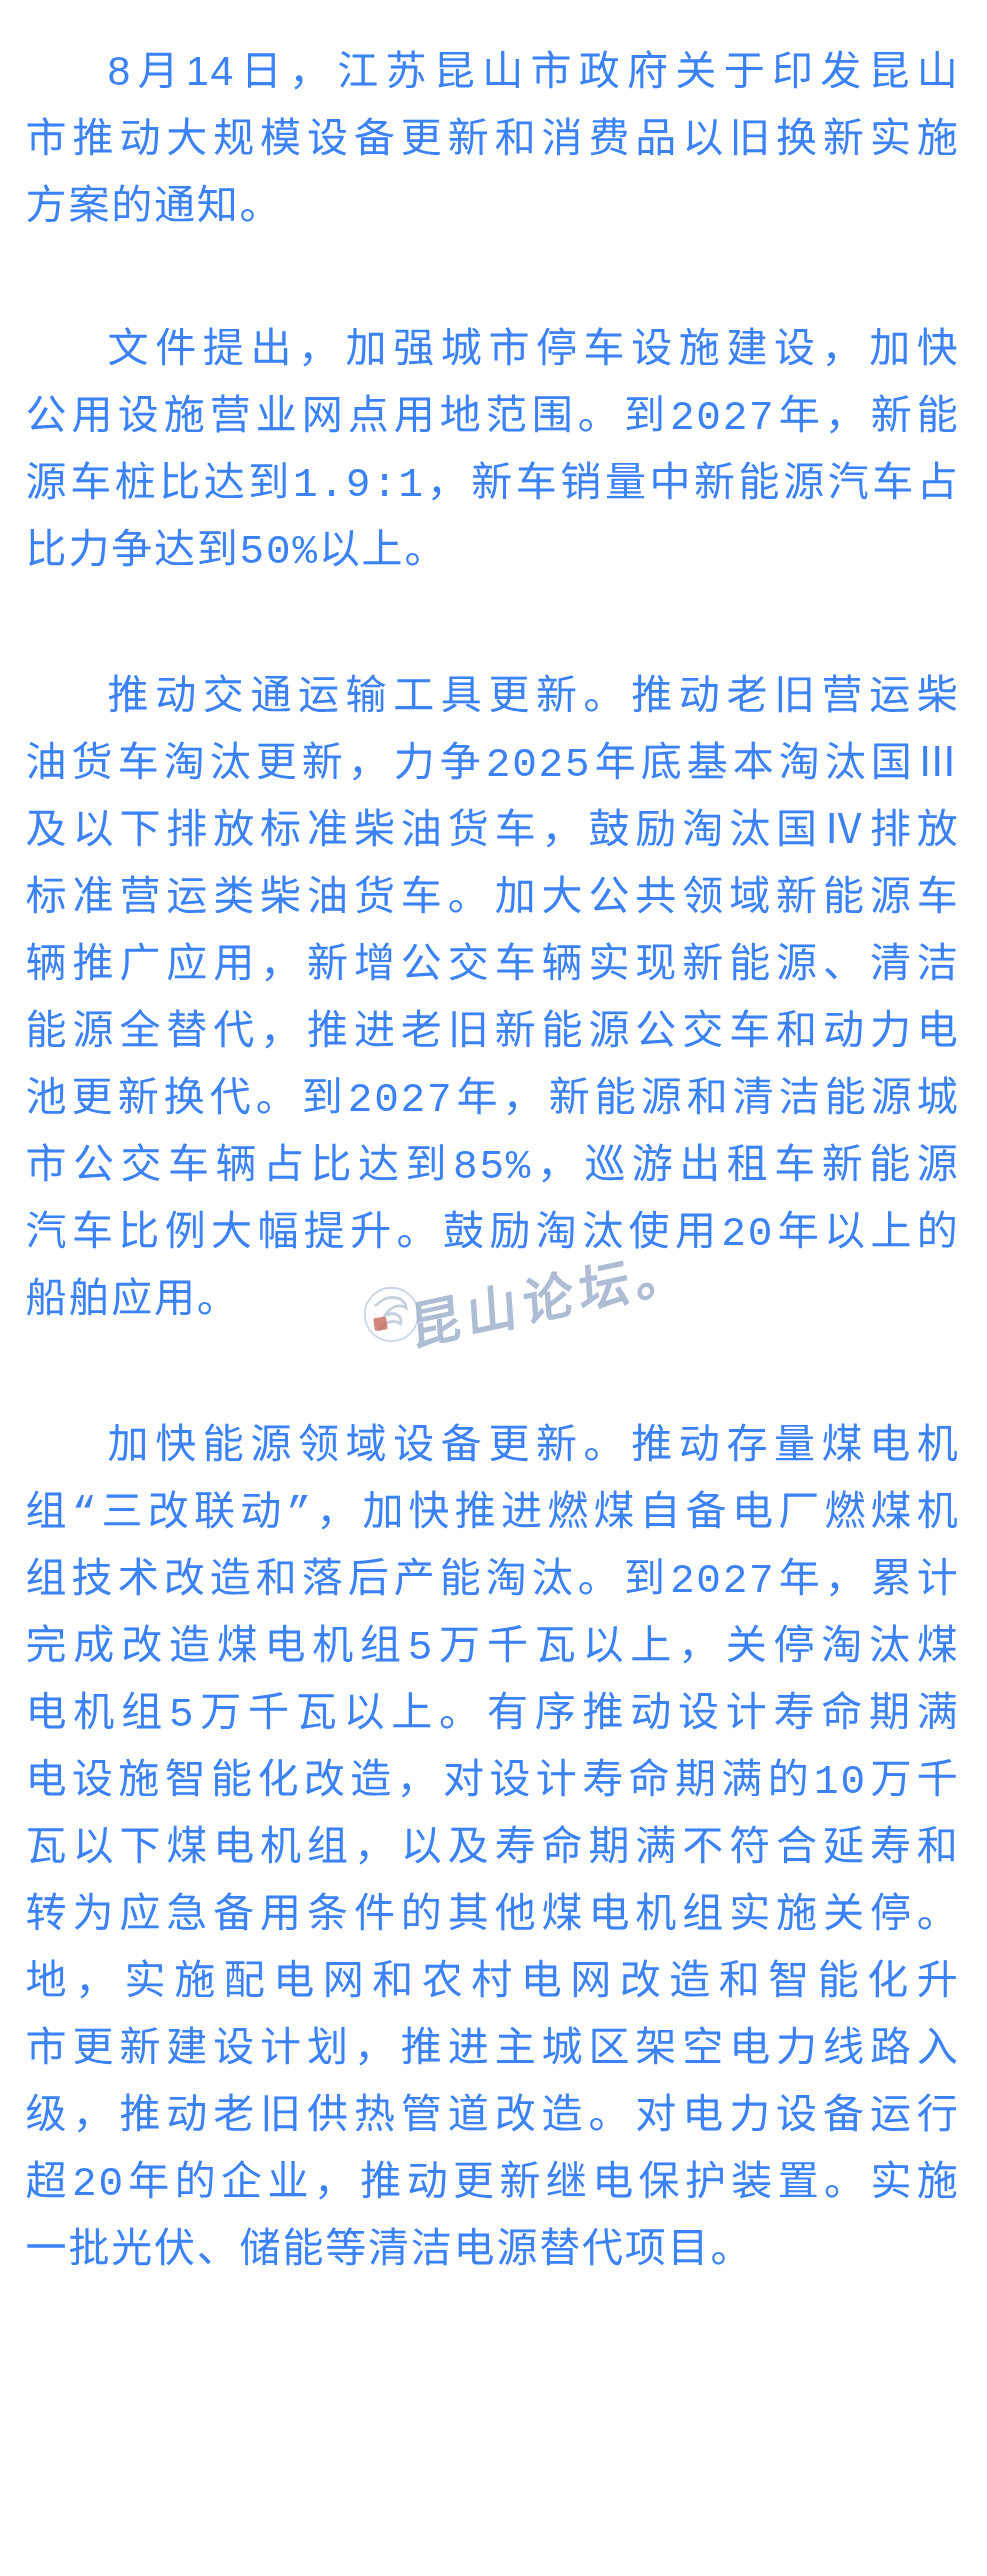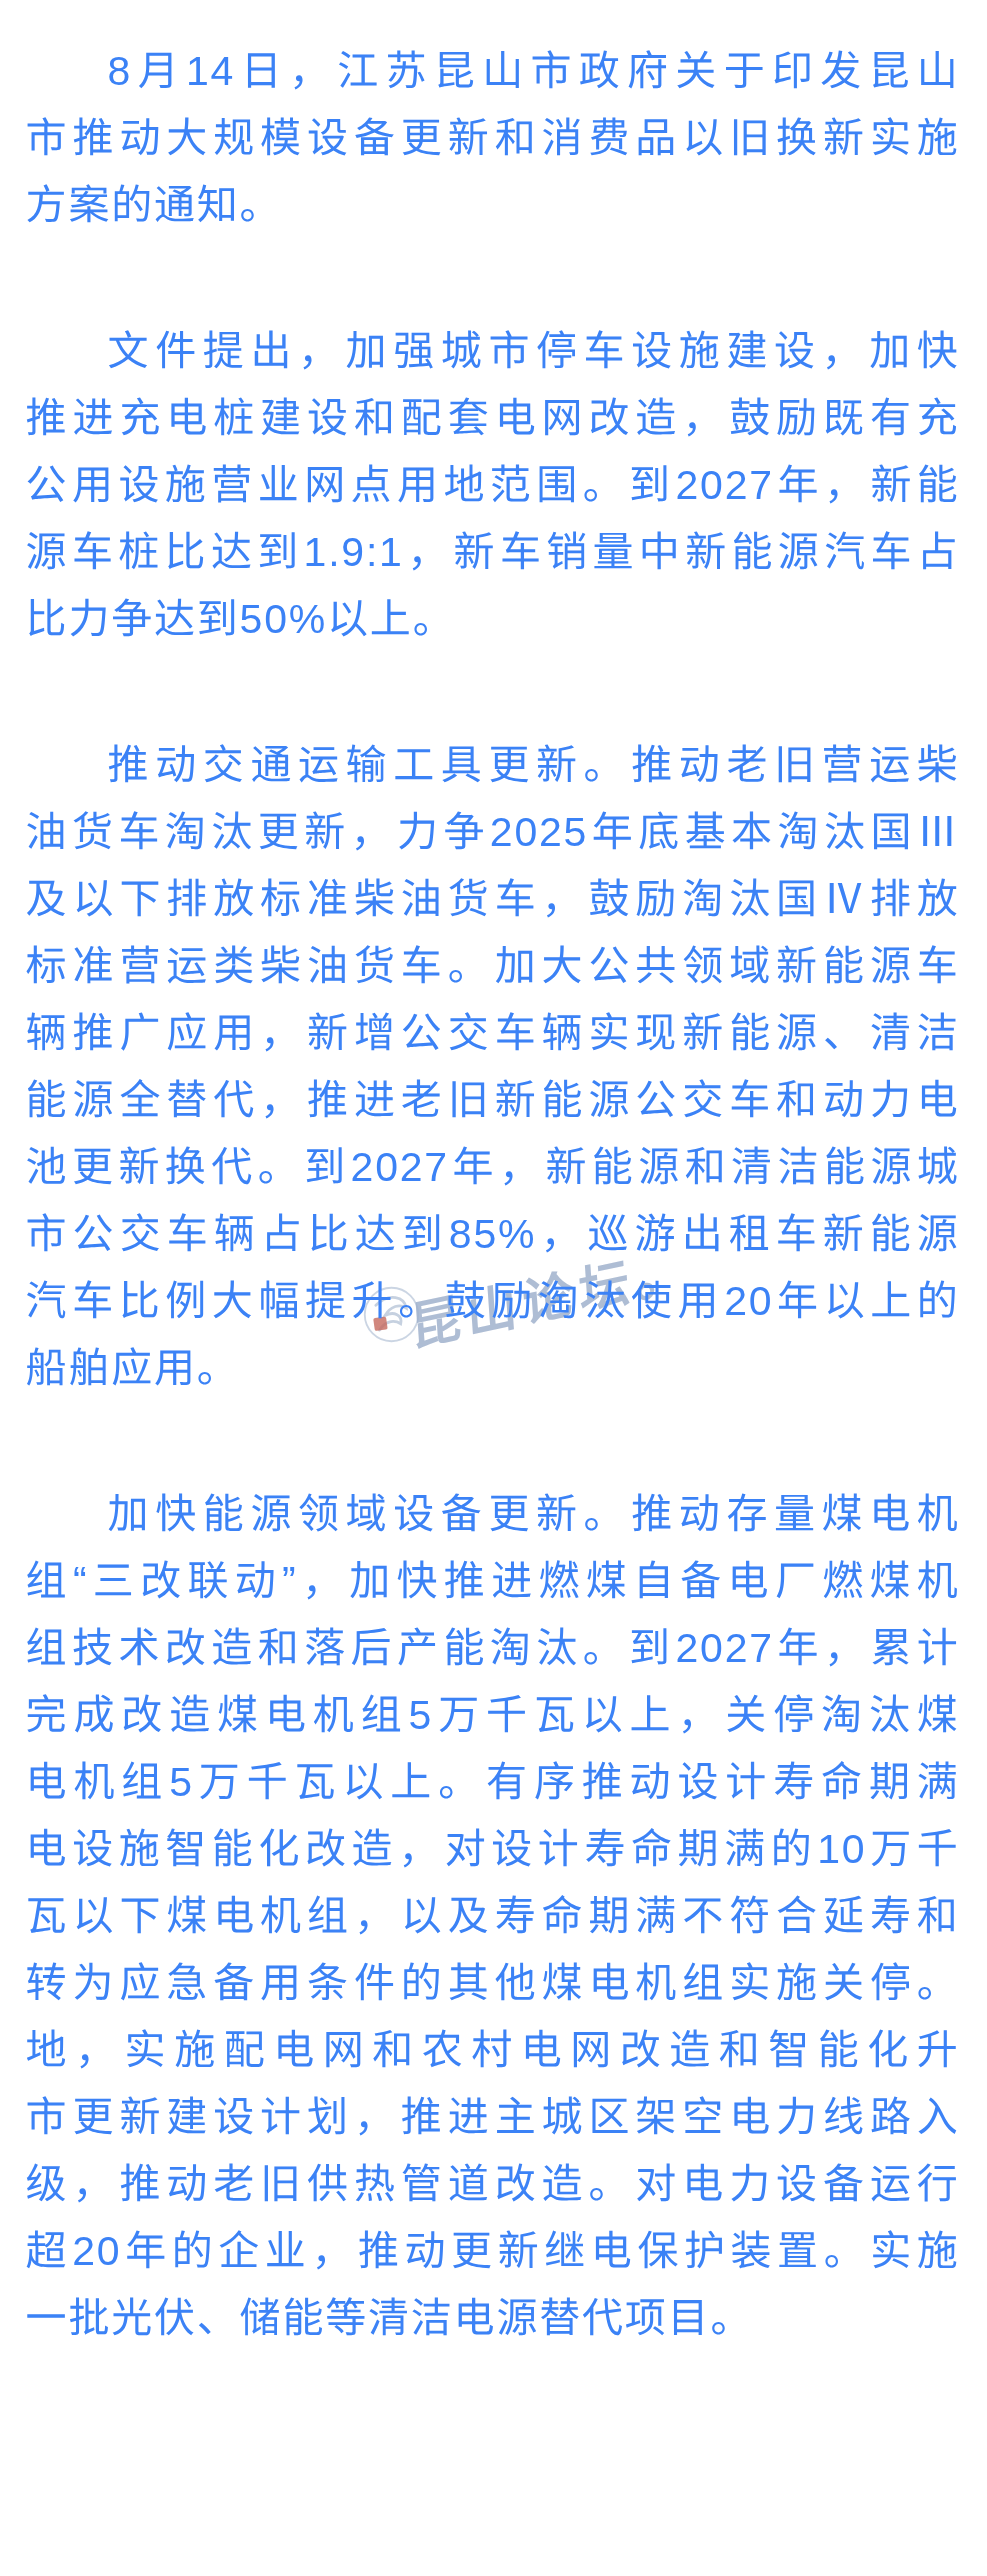--- a/index.html
+++ b/index.html
@@ -14,20 +14,21 @@
     position: relative;
     font-family: "Liberation Sans", sans-serif;
   }
   main[data-name="article-body"] {
     position: relative;
     z-index: 1;
     padding: 38px 27.4px 0 25.6px;
   }
   section.paragraph + section.paragraph {
     margin-top: 79px;
+    font-family: Liberation Mono, monospace;
   }
   .line {
     font-size: 41px;
     line-height: 67px;
     letter-spacing: 1.8px;
     color: #3b82f6;
     text-align: justify;
     text-align-last: justify;
   }
   .line.first {
@@ -78,21 +79,20 @@
 
 <main data-name="article-body">
   <div data-name="paragraphs">
       <section class="paragraph" data-name="paragraph">
         <div class="line first" data-name="paragraph-line">8月14日，江苏昆山市政府关于印发昆山</div>
         <div class="line" data-name="paragraph-line">市推动大规模设备更新和消费品以旧换新实施</div>
         <div class="line last" data-name="paragraph-line">方案的通知。</div>
       </section>
       <section class="paragraph" data-name="paragraph">
         <div class="line first" data-name="paragraph-line">文件提出，加强城市停车设施建设，加快</div>
-        <div class="line" data-name="paragraph-line">推进充电桩建设和配套电网改造，鼓励既有充</div>
         <div class="line" data-name="paragraph-line">公用设施营业网点用地范围。到2027年，新能</div>
         <div class="line" data-name="paragraph-line">源车桩比达到1.9:1，新车销量中新能源汽车占</div>
         <div class="line last" data-name="paragraph-line">比力争达到50%以上。</div>
       </section>
       <section class="paragraph" data-name="paragraph">
         <div class="line first" data-name="paragraph-line">推动交通运输工具更新。推动老旧营运柴</div>
         <div class="line" data-name="paragraph-line">油货车淘汰更新，力争2025年底基本淘汰国Ⅲ</div>
         <div class="line" data-name="paragraph-line">及以下排放标准柴油货车，鼓励淘汰国Ⅳ排放</div>
         <div class="line" data-name="paragraph-line">标准营运类柴油货车。加大公共领域新能源车</div>
         <div class="line" data-name="paragraph-line">辆推广应用，新增公交车辆实现新能源、清洁</div>

